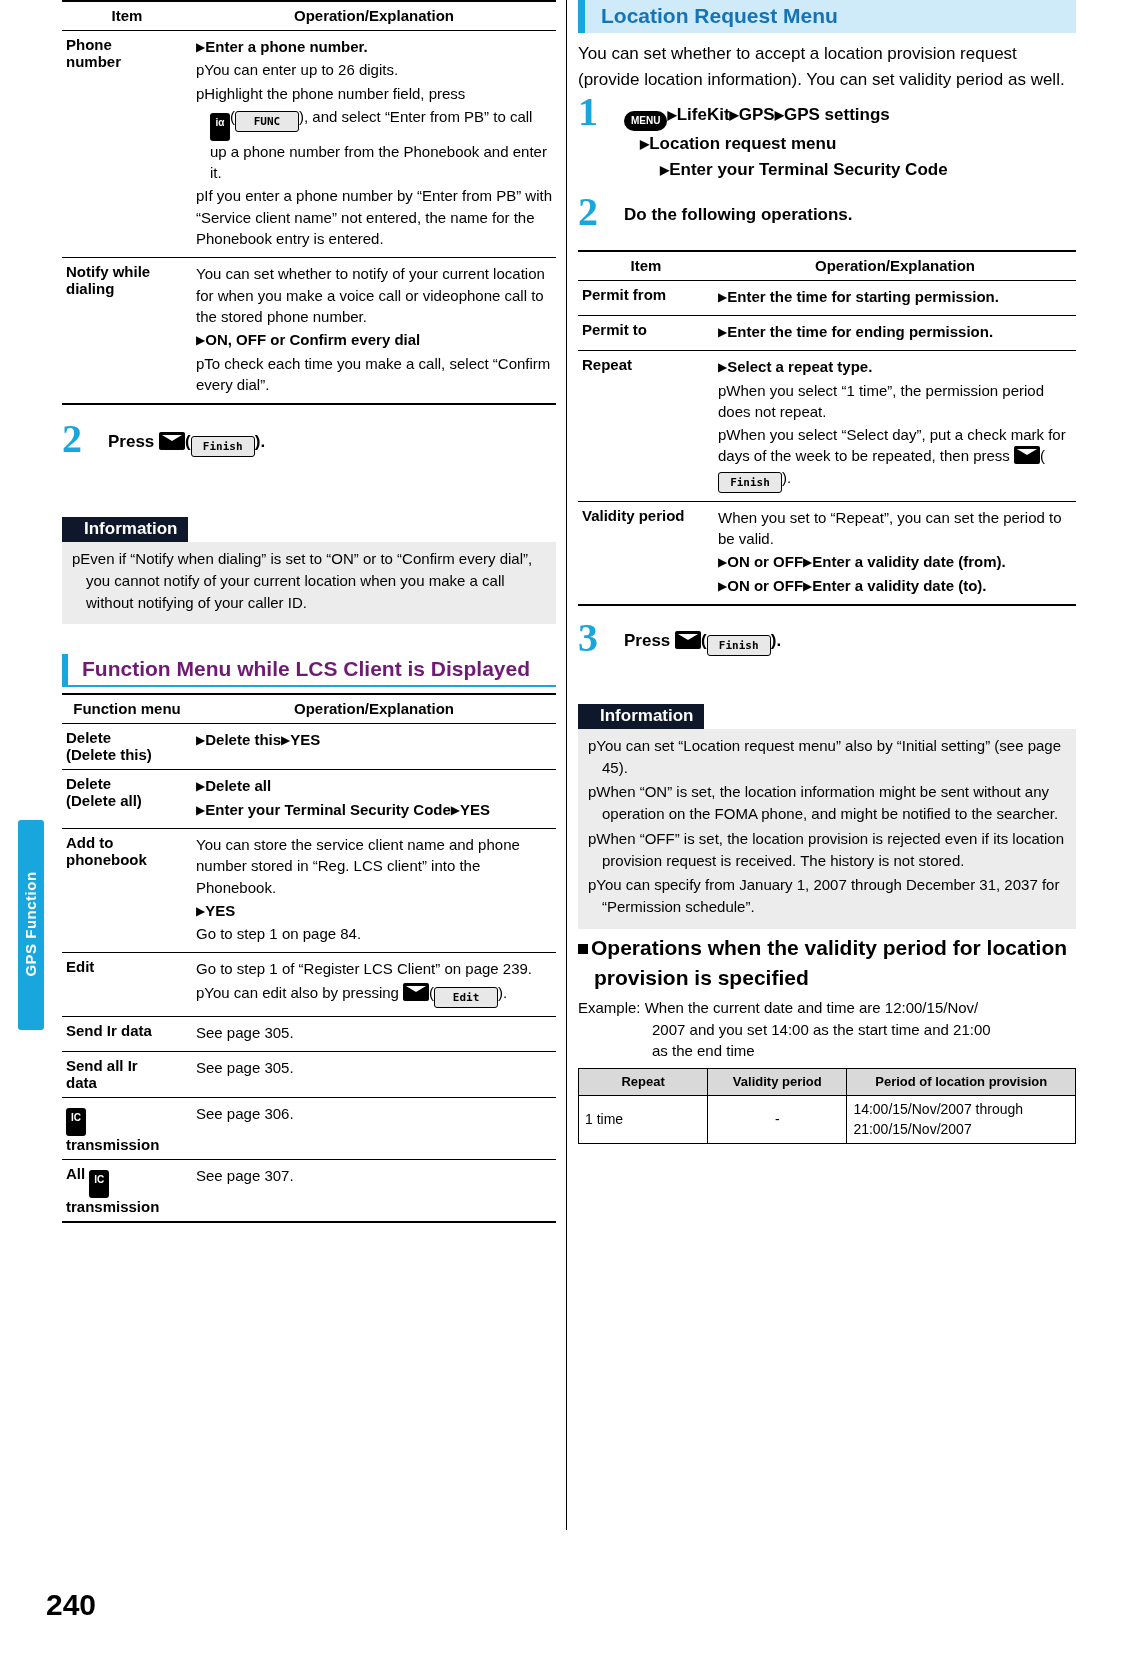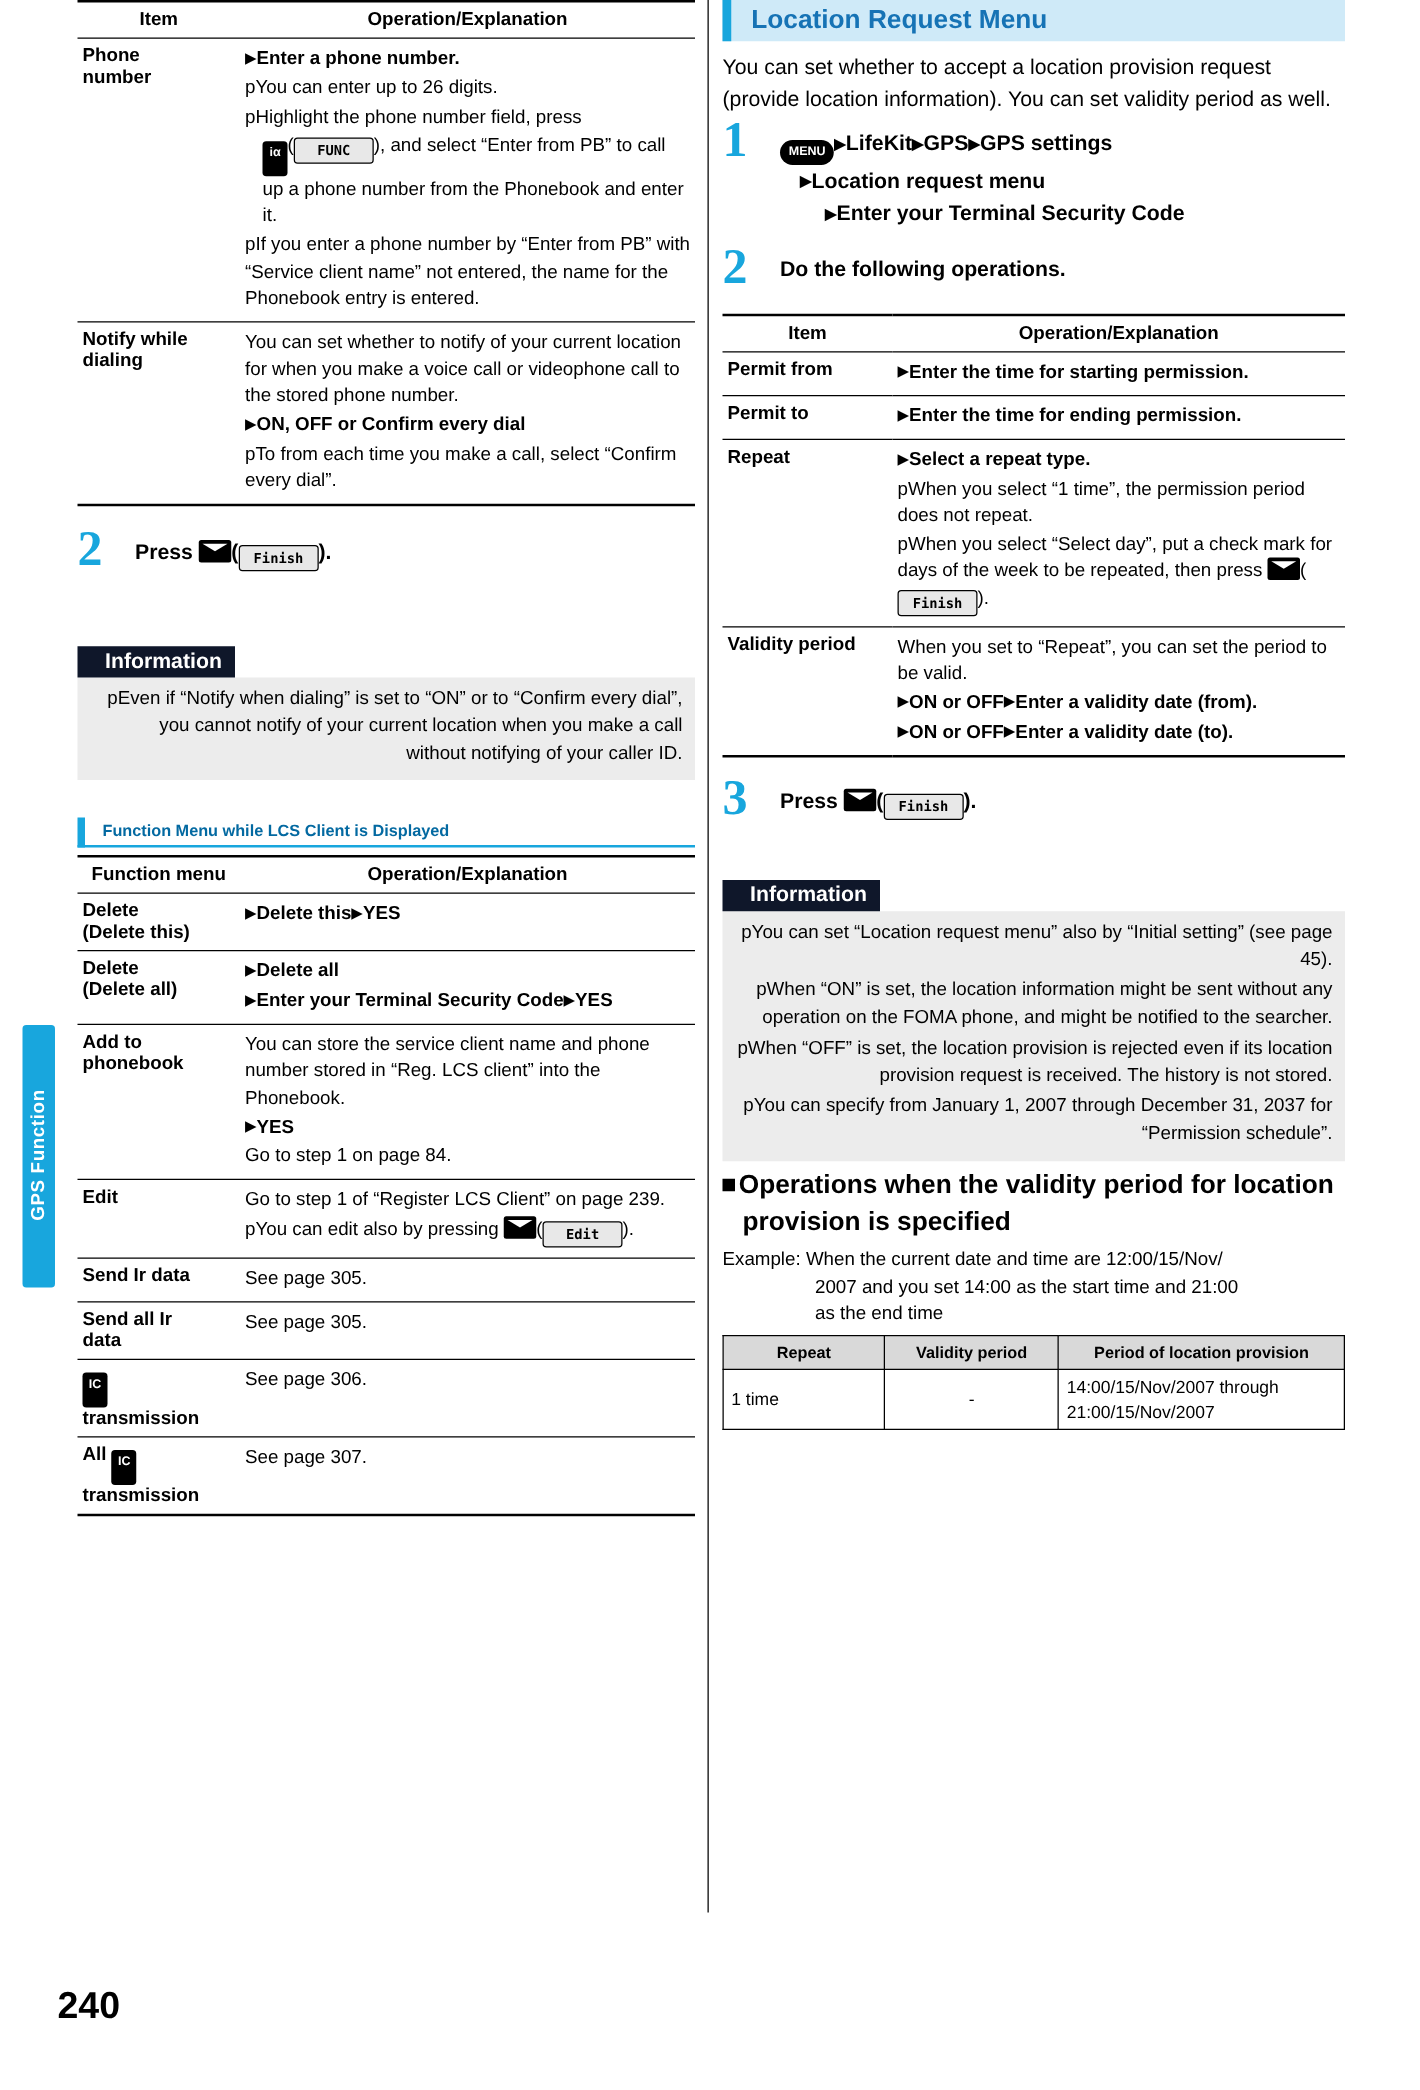--- a/index.html
+++ b/index.html
@@ -89,31 +89,31 @@
     line-height:1; font-family:"Liberation Serif", serif;
   }
   .steptext { font-size:17px; font-weight:bold; line-height:1.55; }
 
   
   .info-head {
     display:inline-block; background:#0f172a; color:#fff; font-weight:bold;
     font-size:17px; padding:2px 10px 3px 22px;
   }
   .info-box {
-    background:#ececec; padding:6px 10px 8px 10px; margin-top:0px;text-align:right;
+    background:#ececec; padding:6px 10px 8px 10px; margin-top:0px;
   }
   .info-box p { margin:0 0 3px 0; line-height:1.45; padding-left:14px; text-indent:-14px; }
 
   
   .sec-head-blue {
     background:#cfeaf8; color:#1673b5; font-weight:bold; font-size:21px;
     padding:4px 10px 5px 16px; border-left:7px solid #18a6dd; position:relative;
   }
   .sec-head-sub {
-    color:#0369a1; font-weight:bold; font-size:13px;
+    color:#701a75; font-weight:bold; font-size:21px;
     padding:3px 0 4px 14px; border-left:6px solid #18a6dd;
     border-bottom:2px solid #18a6dd; margin-bottom:2px;
   }
   .intro { font-size:17px; font-weight:normal; line-height:1.5; margin:8px 0 10px 0; }
 
   .ex-block { margin-top:4px; line-height:1.45; }
   .blk-head { font-weight:bold; font-size:21px; }
   .sq { display:inline-block; width:10px; height:10px; background:#000; vertical-align:1px; margin-right:3px;}
 
   table.grid { border-collapse:collapse; width:100%; margin-top:6px; }
@@ -155,21 +155,21 @@
         </td>
       </tr>
       <tr class="row last">
         <td class="c1">
           <span>Notify while</span><br>
           <span>dialing</span>
         </td>
         <td class="c2">
           <p>You can set whether to notify of your current location for when you make a voice call or videophone call to the stored phone number.</p>
           <p><span class="arw">▶</span><span class="bold">ON, OFF or Confirm every dial</span></p>
-          <p><span class="bullet">p</span><span>To from each time you make a call, select “Confirm every dial”.</span></p>
+          <p><span class="bullet">p</span><span>To check each time you make a call, select “Confirm every dial”.</span></p>
         </td>
       </tr>
     </tbody>
       </table>
 
     <div class="step" style="margin-top:24px; height:52px;">
       <span class="stepnum">2</span>
       <span class="steptext">
         <span>Press</span>
         <span class="keyenv"></span>(<span class="softkey">Finish</span><span>).</span>

